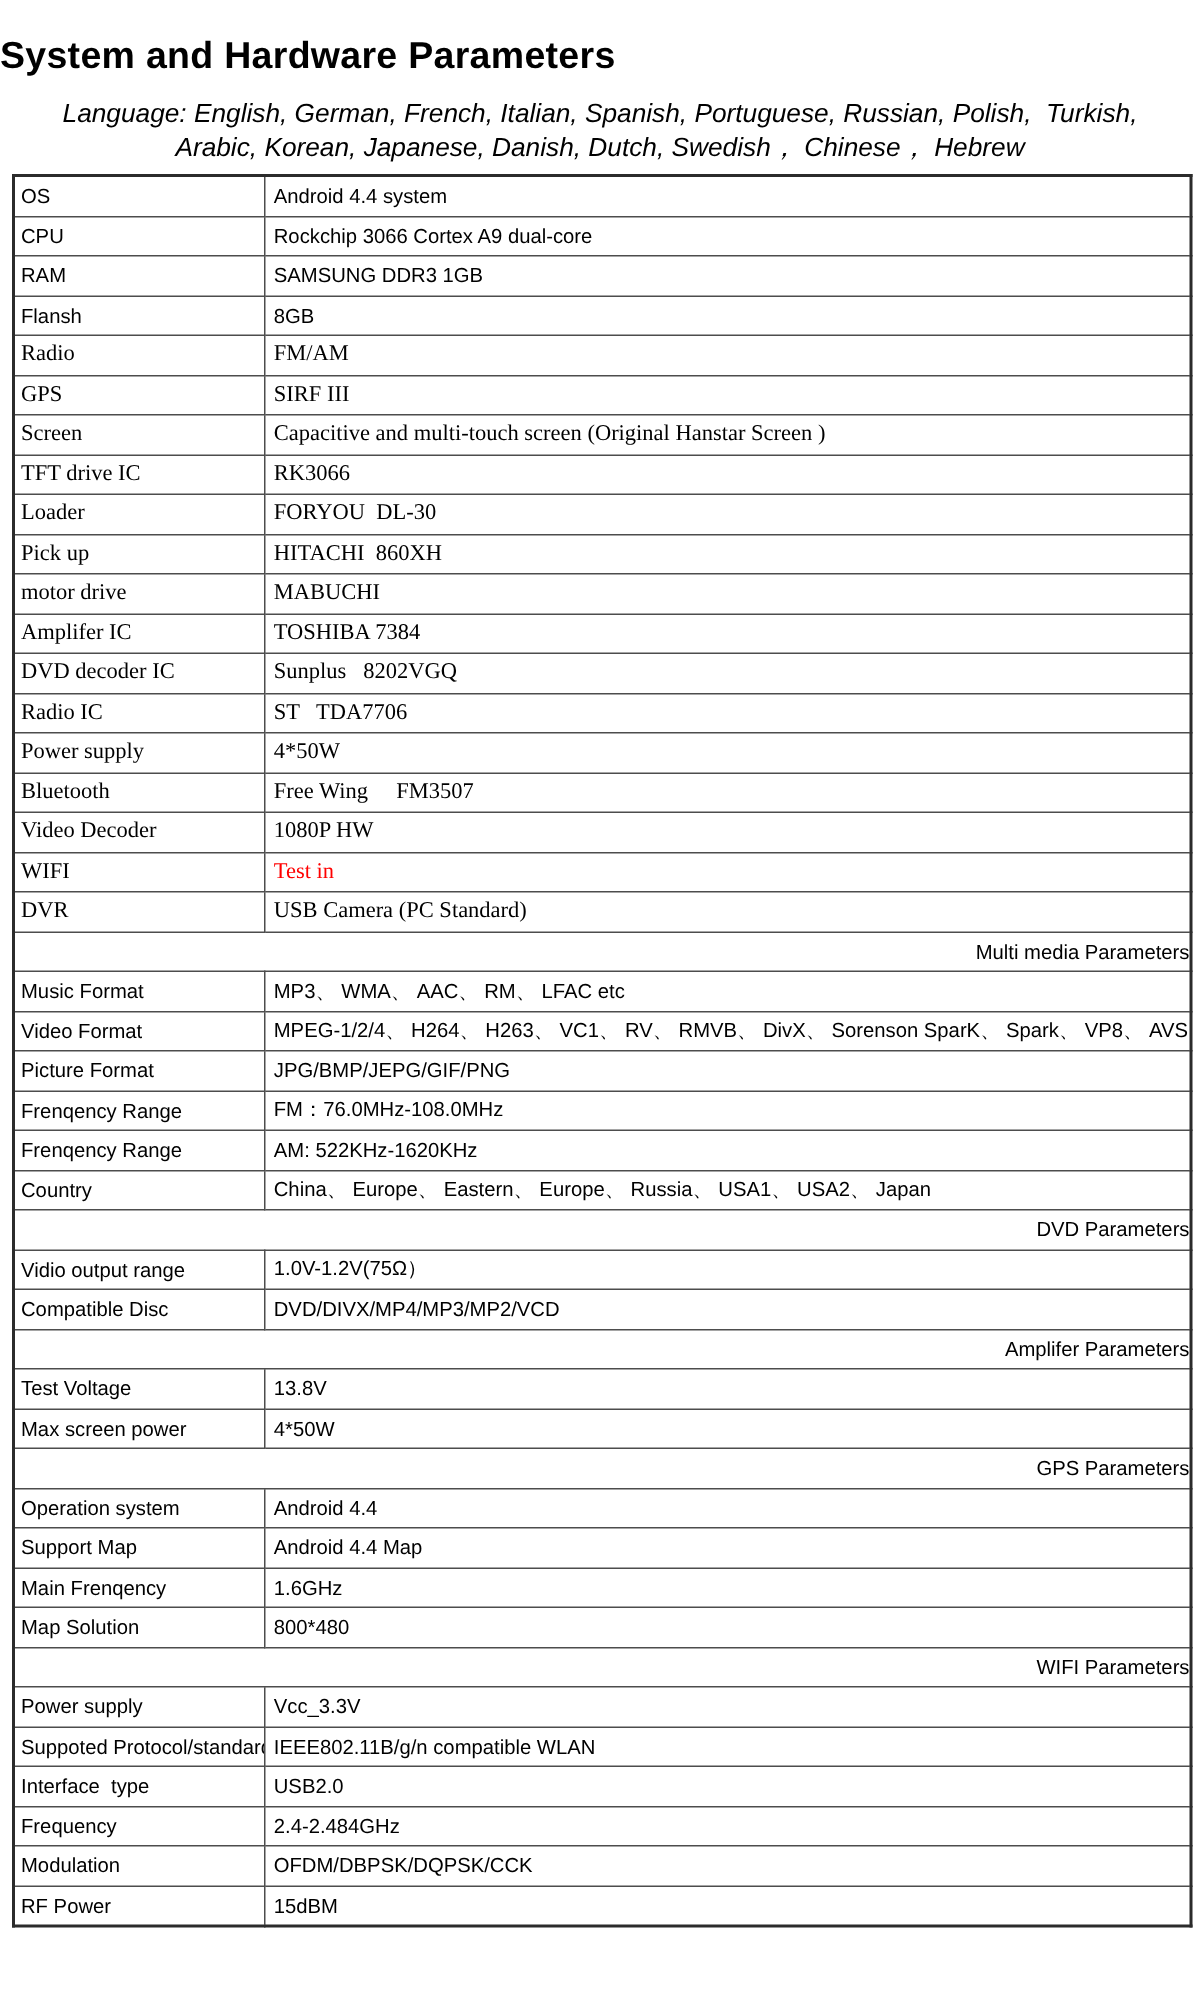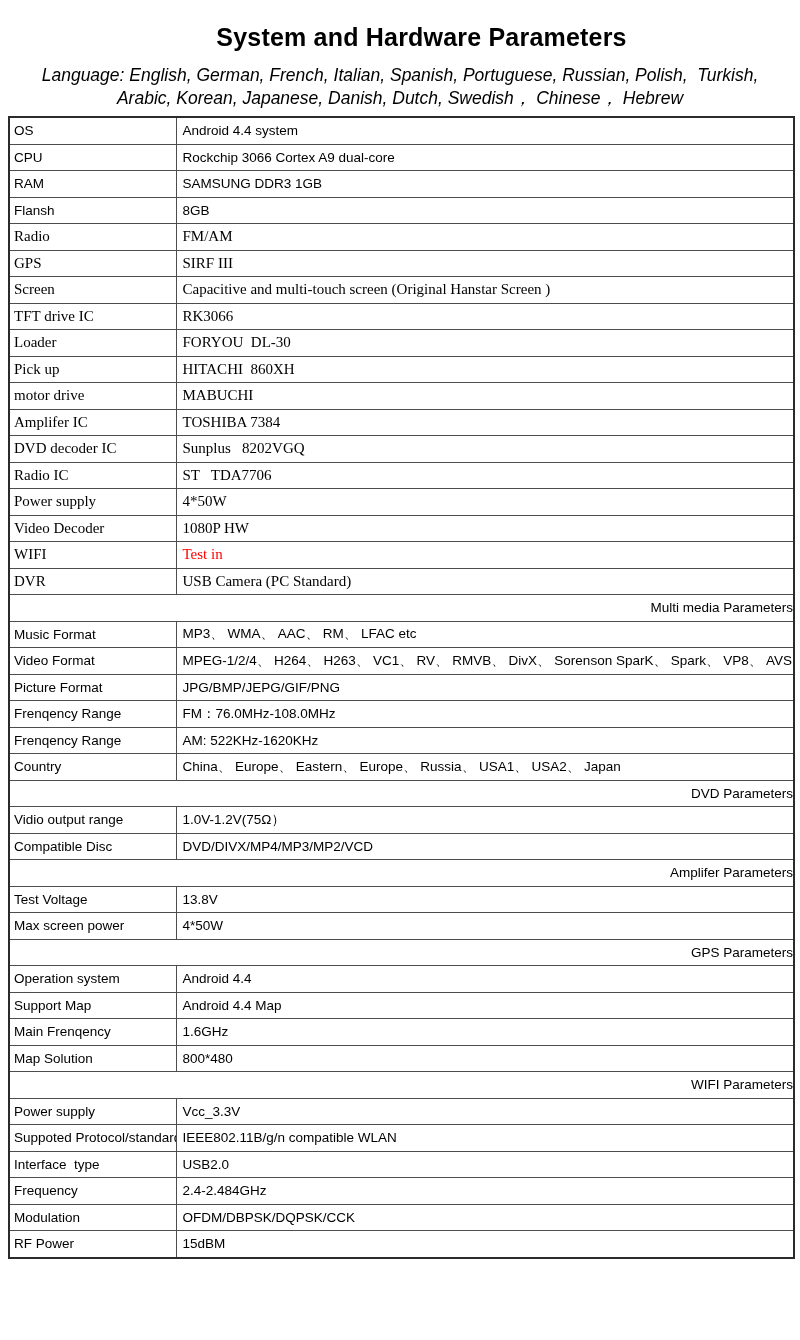--- a/index.html
+++ b/index.html
@@ -14,25 +14,23 @@
     width: 800px;
     height: 1340px;
     overflow: hidden;
     position: relative;
     background: #ffffff;
   }
   h1.title {
     margin: 22px 0 0 0;
     font-size: 25px;
     line-height: 30px;
-    text-align: center;
     font-weight: bold;
     letter-spacing: 0.2px;
     font-family: "Liberation Sans", sans-serif;
-    padding-left: 43px;
   }
   .lang-block {
     margin-top: 12px;
   }
   .lang-line {
     margin: 0;
     font-size: 17.5px;
     line-height: 23px;
     text-align: center;
     font-family: "Liberation Sans", sans-serif;
@@ -142,20 +140,24 @@
         </tr>
         <tr>
           <td class="label serif">Radio IC</td>
           <td class="value serif">ST   TDA7706</td>
         </tr>
         <tr>
           <td class="label serif">Power supply</td>
           <td class="value serif">4*50W</td>
         </tr>
         <tr>
+          <td class="label serif">Bluetooth</td>
+          <td class="value serif">Free Wing     FM3507</td>
+        </tr>
+        <tr>
           <td class="label serif">Video Decoder</td>
           <td class="value serif">1080P HW</td>
         </tr>
         <tr>
           <td class="label serif">WIFI</td>
           <td class="value serif" style="color: rgb(255, 0, 0);">Test in</td>
         </tr>
         <tr>
           <td class="label serif">DVR</td>
           <td class="value serif">USB Camera (PC Standard)</td>

